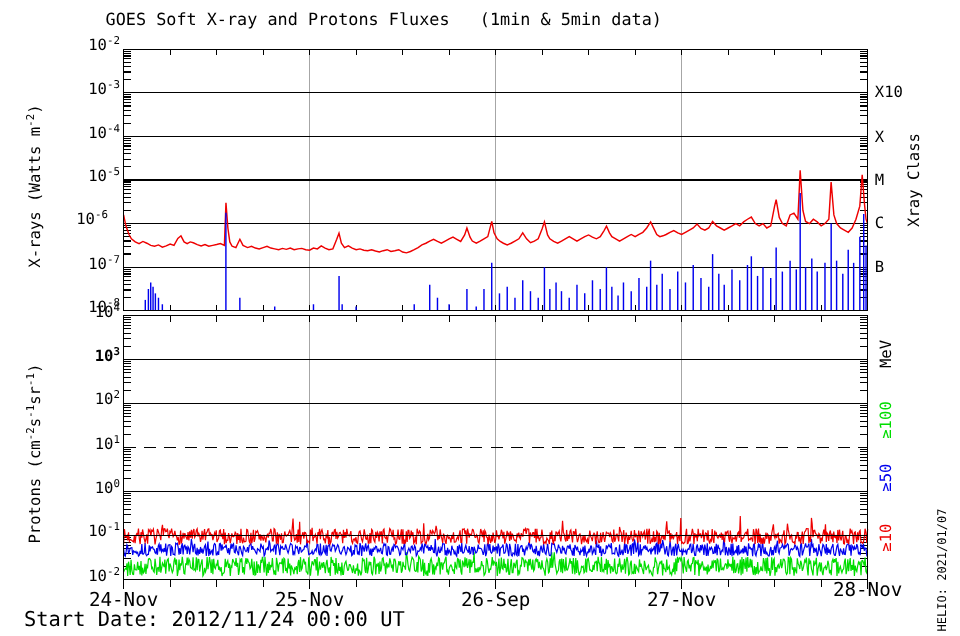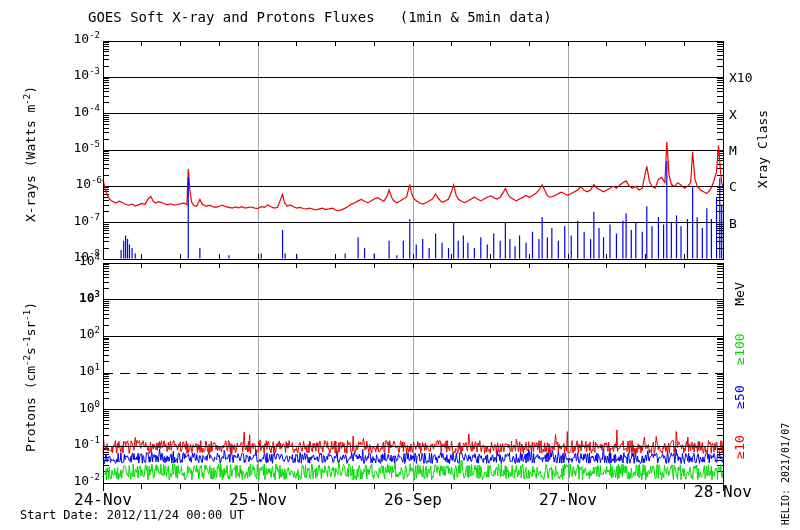--- a/index.html
+++ b/index.html
@@ -1,20 +1,20 @@
 <!DOCTYPE html>
 <html><head>
 <meta charset="utf-8">
 <style>
   html,body{margin:0;padding:0;background:#fff;}
   .screen{position:relative;width:800px;height:530px;background:#ffffff;overflow:hidden;
           font-family:"DejaVu Sans Mono","Liberation Mono",monospace;color:#000;}
   .lbl{position:absolute;white-space:pre;line-height:1;text-align:right;}
   .title{left:88px;top:10px;font-size:14px;letter-spacing:0px;}
-  .startdate{left:20px;top:509px;font-size:12px;}
+  .startdate{left:20px;top:509px;font-size:17px;}
   .rot-wrap{position:absolute;width:0;height:0;}
   .rot{display:inline-block;white-space:pre;transform:translate(-50%,-50%) rotate(-90deg);line-height:1;}
   .axlabel{font-size:13px;}
   .sidecap{font-size:13px;}
   .stamp{font-size:10px;}
   .ytick{position:absolute;width:46px;text-align:right;font-size:13px;line-height:1;}
   .xtick{position:absolute;width:96px;text-align:center;font-size:16px;line-height:1;}
   .classlbl{position:absolute;font-size:13px;line-height:1;}
   .sup{font-size:9px;position:relative;top:-5px;}
   svg{position:absolute;left:0;top:0;}
@@ -403,21 +403,21 @@
     <span class="rot stamp">HELIO: 2021/01/07</span>
   </div>
 
   <div class="lbl startdate">Start Date: 2012/11/24 00:00 UT</div>
 
   <div id="labels">
       <div class="ytick" style="left: 54px; top: 32px;"><span>10</span><span class="sup">-2</span></div>
       <div class="ytick" style="left: 54px; top: 68.3333px;"><span>10</span><span class="sup">-3</span></div>
       <div class="ytick" style="left: 54px; top: 104.667px;"><span>10</span><span class="sup">-4</span></div>
       <div class="ytick" style="left: 54px; top: 141px;"><span>10</span><span class="sup">-5</span></div>
-      <div class="ytick" style="left: 56px; top: 177.333px;"><span>10</span><span class="sup">-6</span></div>
+      <div class="ytick" style="left: 44px; top: 177.333px;"><span>10</span><span class="sup">-6</span></div>
       <div class="ytick" style="left: 54px; top: 213.667px;"><span>10</span><span class="sup">-7</span></div>
       <div class="ytick" style="left: 54px; top: 250px;"><span>10</span><span class="sup">-8</span></div>
       <div class="ytick" style="left: 54px; top: 254px;"><span>10</span><span class="sup">4</span></div>
       <div class="ytick" style="left: 54px; top: 290.667px; font-weight: bold;"><span>10</span><span class="sup">3</span></div>
       <div class="ytick" style="left: 54px; top: 327.333px;"><span>10</span><span class="sup">2</span></div>
       <div class="ytick" style="left: 54px; top: 364px;"><span>10</span><span class="sup">1</span></div>
       <div class="ytick" style="left: 54px; top: 400.667px; text-align: right;"><span>10</span><span class="sup">0</span></div>
       <div class="ytick" style="left: 54px; top: 437.333px;"><span>10</span><span class="sup">-1</span></div>
       <div class="ytick" style="left: 54px; top: 474px;"><span>10</span><span class="sup">-2</span></div>
       <div class="classlbl" style="left: 729px; top: 71.3333px;">X10</div>

